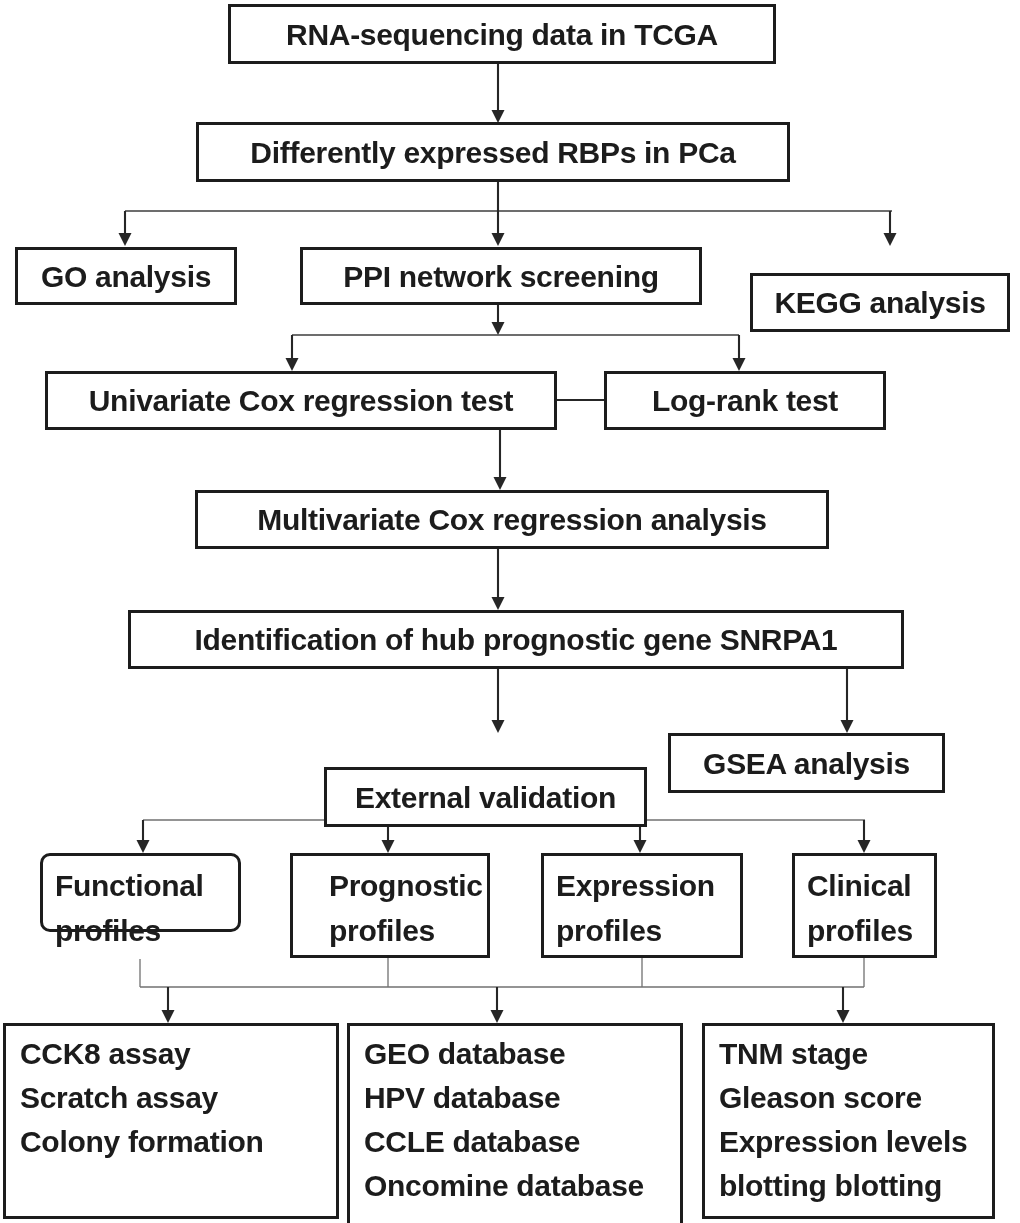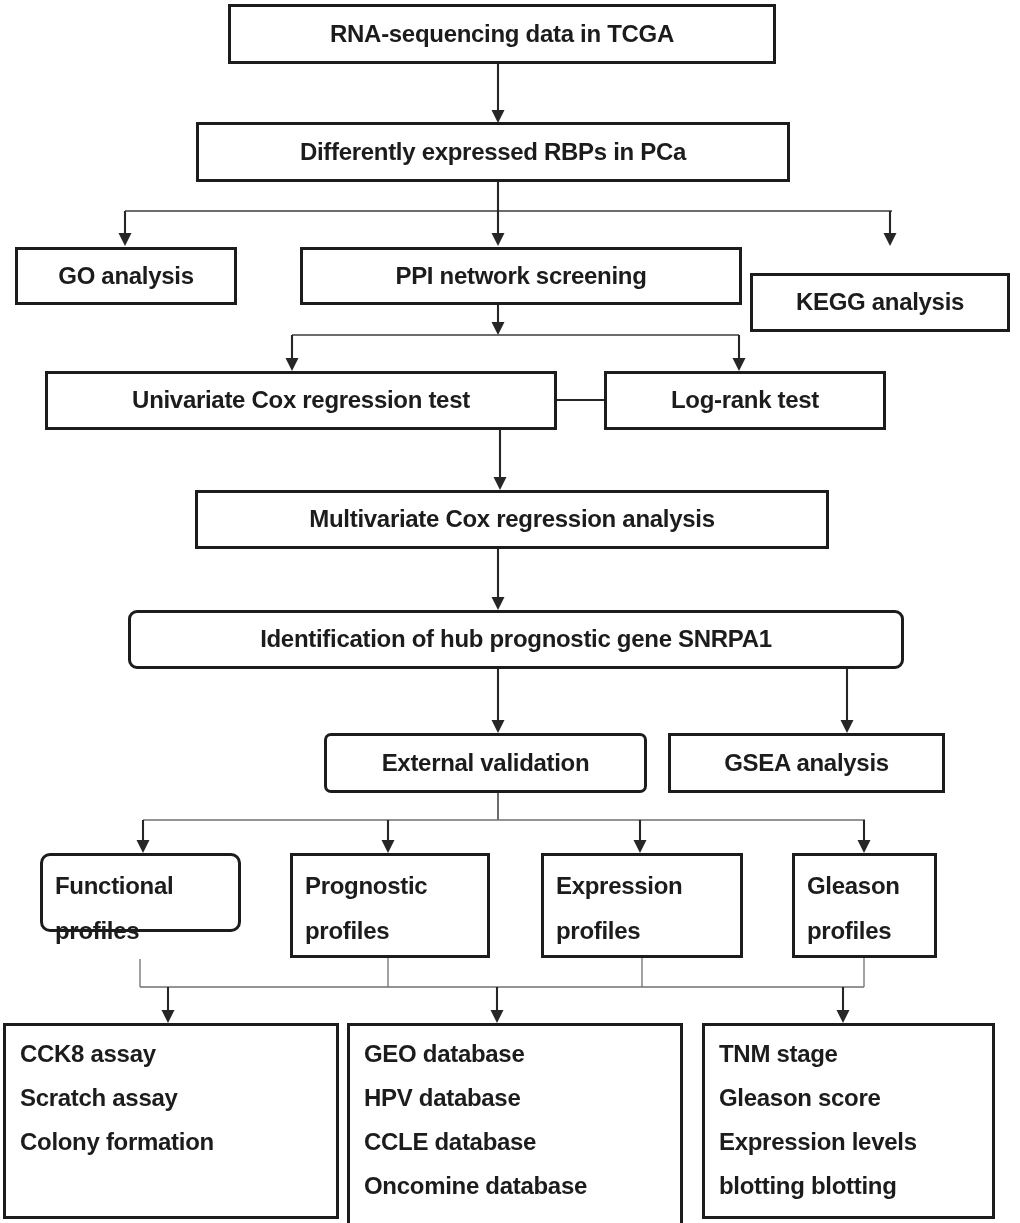--- a/index.html
+++ b/index.html
@@ -25,47 +25,47 @@
   svg.connectors line.t{stroke:var(--line-thin);stroke-width:1.5;}
   svg.connectors line.h{stroke:var(--line-hair);stroke-width:1.3;}
   svg.connectors polygon{fill:var(--line-main);}
   .node{
     position:absolute;
     z-index:2;
     box-sizing:border-box;
     border:3px solid var(--border);
     background:var(--bg);
     font-weight:700;
-    font-size:24px;
+    font-size:30px;
     letter-spacing:-0.3px;
     line-height:1.1;
     white-space:nowrap;
   }
   .node.center{
     display:flex;align-items:center;justify-content:center;
     text-align:center;
   }
   .node.multiline{padding-top:6px;}
   .node.multiline .ln{display:block;line-height:44px;padding-left:14px;}
   .node.profile{padding-top:7px;}
   .node.profile .ln{display:block;line-height:45px;padding-left:12px;}
   
   #n-rna   {left:228px;top:4px;   width:548px;height:60px;}
   #n-rbps  {left:196px;top:122px; width:594px;height:60px;}
   #n-go    {left:15px; top:247px; width:222px;height:58px;}
-  #n-ppi   {left:300px;top:247px; width:442px;height:58px;}
+  #n-ppi   {left:300px;top:247px; width:402px;height:58px;}
   #n-kegg  {left:750px;top:247px; width:260px;height:59px;margin-top:26px;}
   #n-uni   {left:45px; top:371px; width:512px;height:59px;}
   #n-log   {left:604px;top:371px; width:282px;height:59px;}
   #n-multi {left:195px;top:490px; width:634px;height:59px;}
-  #n-hub   {left:128px;top:610px; width:776px;height:59px;border-radius:9px;}
-  #n-ext   {left:324px;top:733px; width:323px;height:60px;border-radius:7px;}
+  #n-hub   {left:128px;top:610px; width:776px;height:59px;}
+  #n-ext   {left:324px;top:767px; width:323px;height:60px;}
   #n-gsea  {left:668px;top:733px; width:277px;height:60px;}
   #n-func  {left:40px; top:853px; width:201px;height:79px;border-radius:10px;}
-  #n-prog  {left:290px;top:853px; width:200px;height:105px;}
+  #n-prog  {left:290px;top:853px; width:200px;height:105px;padding-left:24px;}
   #n-expr  {left:541px;top:853px; width:202px;height:105px;}
   #n-clin  {left:792px;top:853px; width:145px;height:105px;}
   #n-assays{left:3px;  top:1023px;width:336px;height:196px;}
   #n-dbs   {left:347px;top:1023px;width:336px;height:244px;}
   #n-meas  {left:702px;top:1023px;width:293px;height:196px;}
 </style>
 </head>
 <body>
 
 <div class="canvas">
@@ -230,21 +230,21 @@
     <span class="ln">Prognostic</span>
     <span class="ln">profiles</span>
   </div>
 
   <div class="node profile" id="n-expr">
     <span class="ln">Expression</span>
     <span class="ln">profiles</span>
   </div>
 
   <div class="node profile" id="n-clin">
-    <span class="ln">Gleason</span>
+    <span class="ln">Clinical</span>
     <span class="ln">profiles</span>
   </div>
 
   <div class="node multiline" id="n-assays">
     <span class="ln">CCK8 assay</span>
     <span class="ln">Scratch assay</span>
     <span class="ln">Colony formation</span>
   </div>
 
   <div class="node multiline" id="n-dbs">

